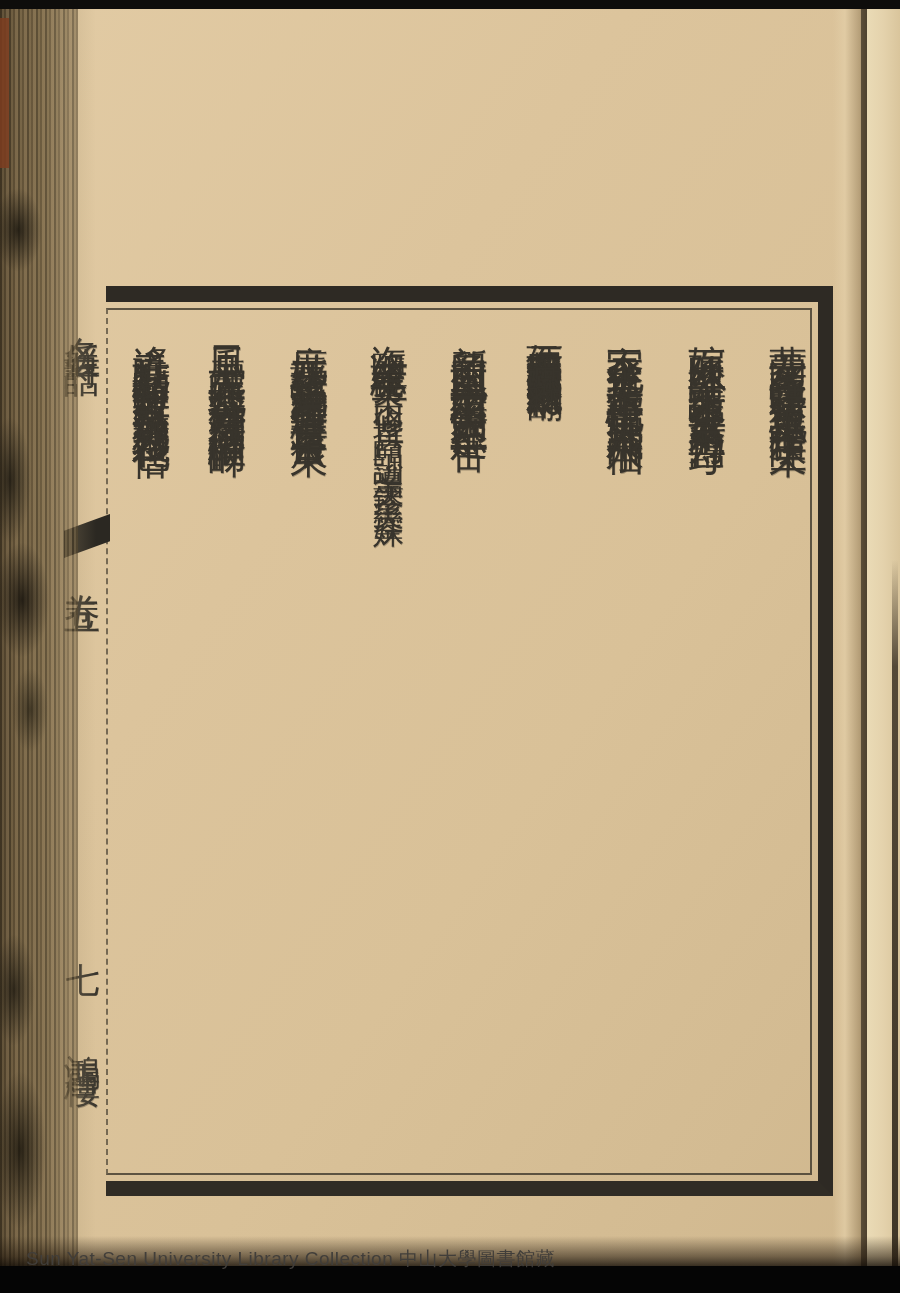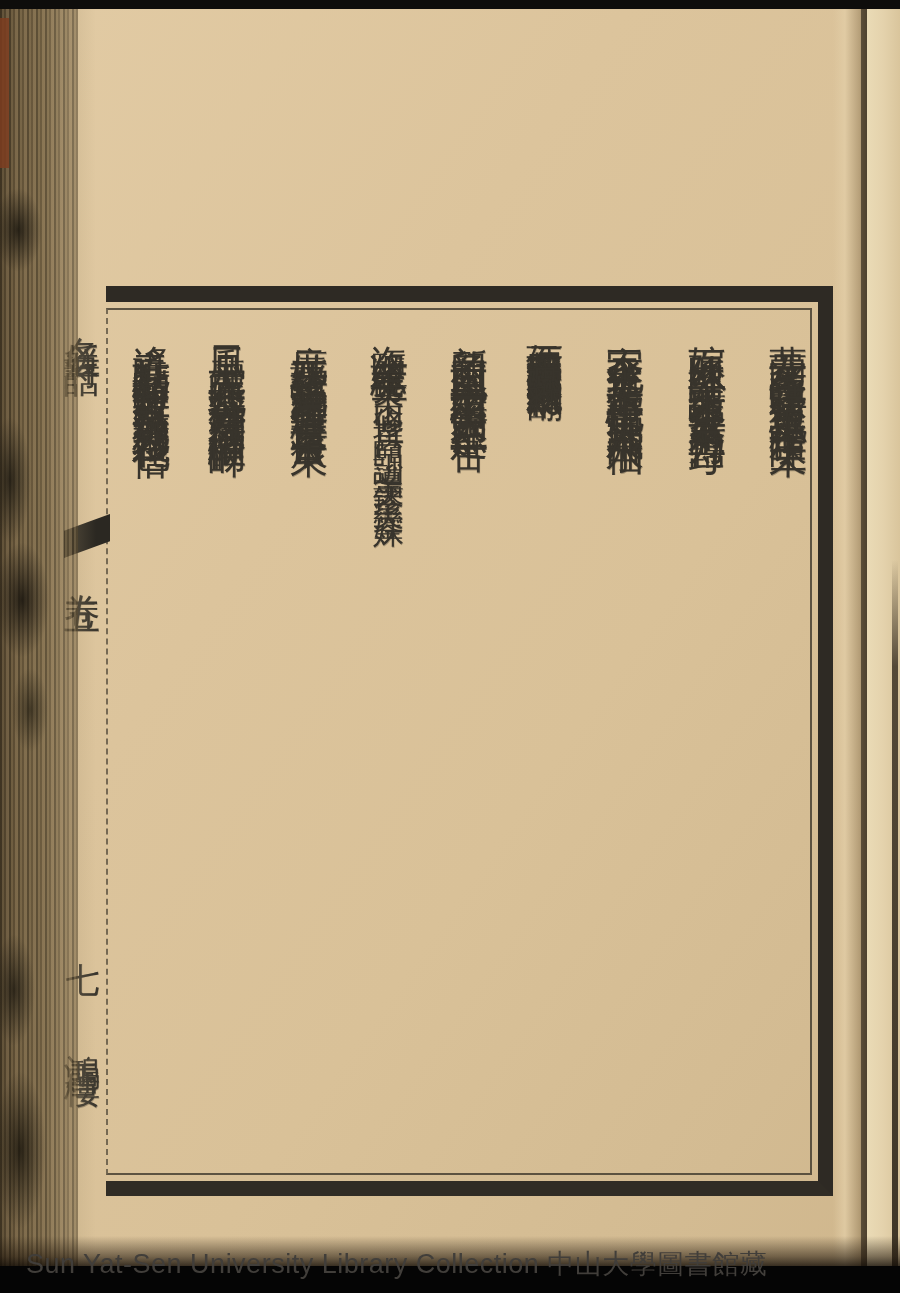--- a/index.html
+++ b/index.html
@@ -5,21 +5,21 @@
   html,body{margin:0;padding:0;background:#000;}
   #stage{position:relative;width:900px;height:1293px;overflow:hidden;
          background:linear-gradient(125deg,#e2cba4 0%,#dcc49c 35%,#d9c198 60%,#d3bb92 85%,#cfb68c 100%);
          font-family:"DejaVu Sans",sans-serif;}
   
   .top-bar{position:absolute;left:0;top:0;width:900px;height:9px;background:#0e0d0b;z-index:7;}
   .bottom-shadow{position:absolute;left:0;top:1236px;width:900px;height:34px;z-index:5;
          background:linear-gradient(to bottom,rgba(30,22,12,0),rgba(35,25,14,.55) 60%,rgba(16,11,6,.92));}
   .bottom-bar{position:absolute;left:0;top:1266px;width:900px;height:27px;background:#050505;z-index:5;}
   .caption{position:absolute;left:26px;top:1246px;width:850px;z-index:6;
-         font-family:"Liberation Sans","DejaVu Sans",sans-serif;font-size:27px;color:#413e3a;
+         font-family:"Liberation Sans","DejaVu Sans",sans-serif;font-size:19px;color:#413e3a;
          letter-spacing:.5px;white-space:nowrap;}
   
   .spine{position:absolute;left:0;top:6px;width:96px;height:1268px;z-index:3;
          background:linear-gradient(90deg,rgba(52,42,28,.95) 0%,rgba(96,80,54,.9) 18%,
                     rgba(122,104,72,.85) 45%,rgba(148,128,92,.45) 66%,rgba(170,150,112,.18) 82%,rgba(180,160,120,0) 100%);}
   .spine-stripes{position:absolute;left:0;top:0;width:78px;height:100%;opacity:.55;
          background:repeating-linear-gradient(90deg,#3f3421 0 2px,#7d6a49 2px 4px,#57482f 4px 6px,#8a7553 6px 9px);}
   .spine-red{position:absolute;left:0;top:12px;width:9px;height:150px;background:#7c3d20;opacity:.85;}
   .stains{position:absolute;left:0;top:150px;width:70px;height:1110px;z-index:4;
          background:

